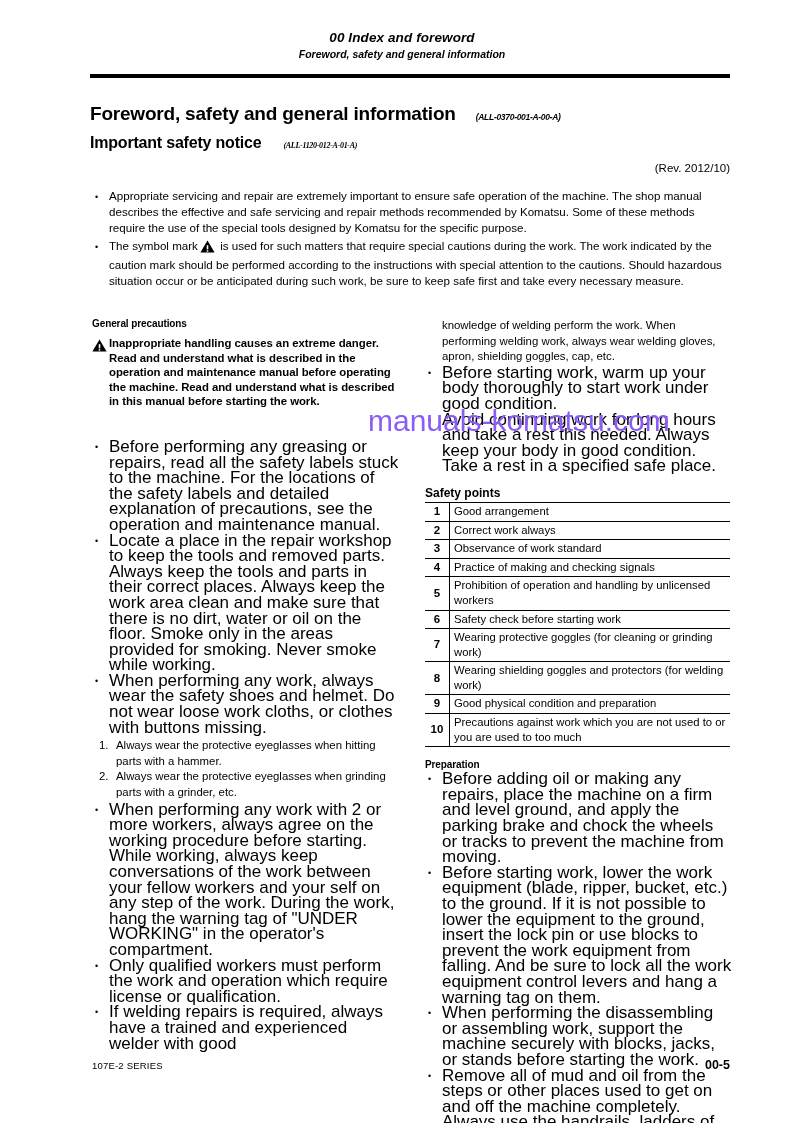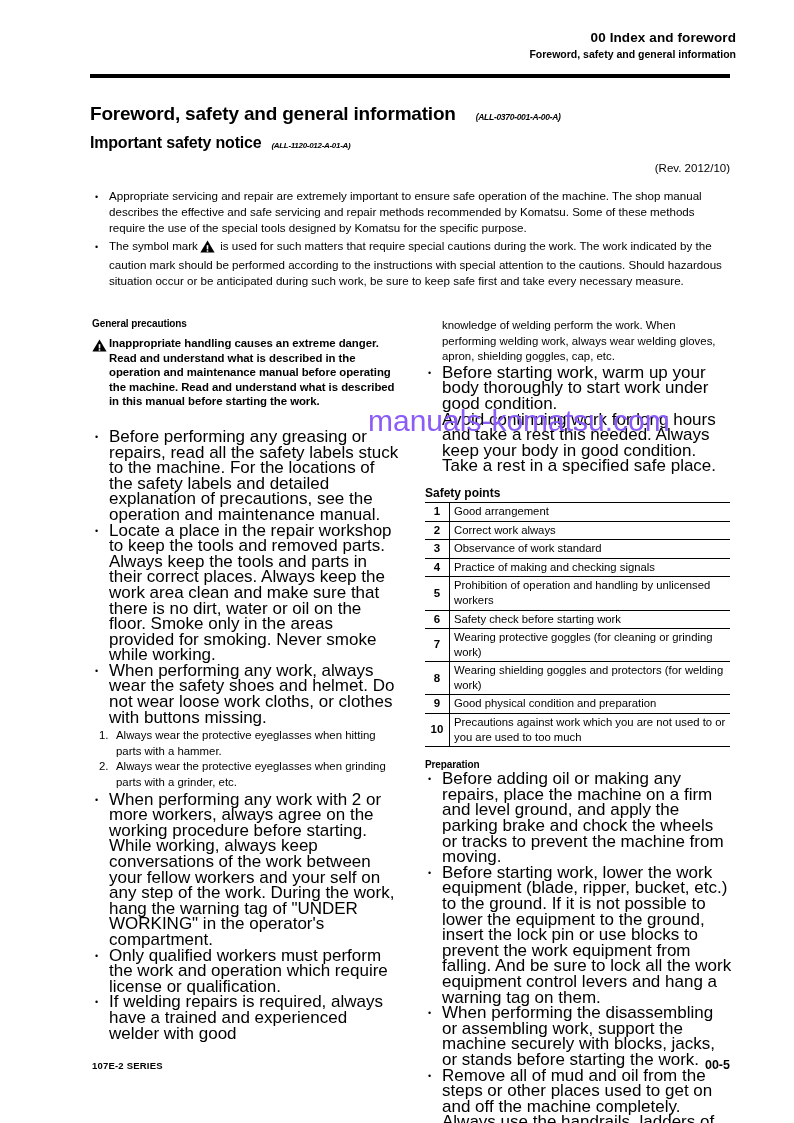--- a/index.html
+++ b/index.html
@@ -19,24 +19,25 @@
   .page {
     position: absolute;
     left: 0; top: 0;
     width: 794px;
     height: 1123px;
   }
 
   
   .header {
     position: absolute;
-    left: 96px;
+    left: 82px;
     top: 30px;
     width: 640px;
-    text-align: right;
+    text-align: center;
+    font-style: italic;
   }
   .header-title {
     font-size: 13.5px;
     font-weight: bold;
     letter-spacing: 0.1px;
     line-height: 16px;
   }
   .header-sub {
     font-size: 10.5px;
     font-weight: bold;
@@ -83,22 +84,23 @@
   }
   .sub-title {
     font-size: 16px;
     font-weight: bold;
     letter-spacing: -0.2px;
   }
   .sub-code {
     font-size: 8px;
     font-style: italic;
     font-weight: bold;
-    margin-left: 10px;
+    margin-left: 22px;
     letter-spacing: -0.3px;
+    font-family: Liberation Serif, serif;
   }
   .rev {
     position: absolute;
     left: 90px;
     top: 162px;
     width: 640px;
     text-align: right;
     font-size: 11.5px;
   }
 
@@ -149,21 +151,21 @@
   .sec-head {
     font-size: 10px;
     font-weight: bold;
     margin-bottom: 7px;
     letter-spacing: -0.1px;
   }
 
   
   .warn-block {
     display: flex;
-    margin-bottom: 20px;
+    margin-bottom: 30px;
   }
   .warn-icon {
     flex: 0 0 17px;
     padding-top: 2px;
   }
   .warn-text {
     flex: 1;
     font-size: 11.4px;
     font-weight: bold;
     line-height: 14.6px;
@@ -231,21 +233,21 @@
   table.safety td.lbl {
     padding-left: 4px;
   }
 
   
   .footer-left {
     position: absolute;
     left: 92px;
     top: 1060px;
     font-size: 9.5px;
-    font-weight: bold;
+    font-weight: normal;
     letter-spacing: 0.2px;
   }
   .footer-right {
     position: absolute;
     left: 430px;
     top: 1058px;
     width: 300px;
     text-align: right;
     font-size: 12.5px;
     font-weight: bold;

